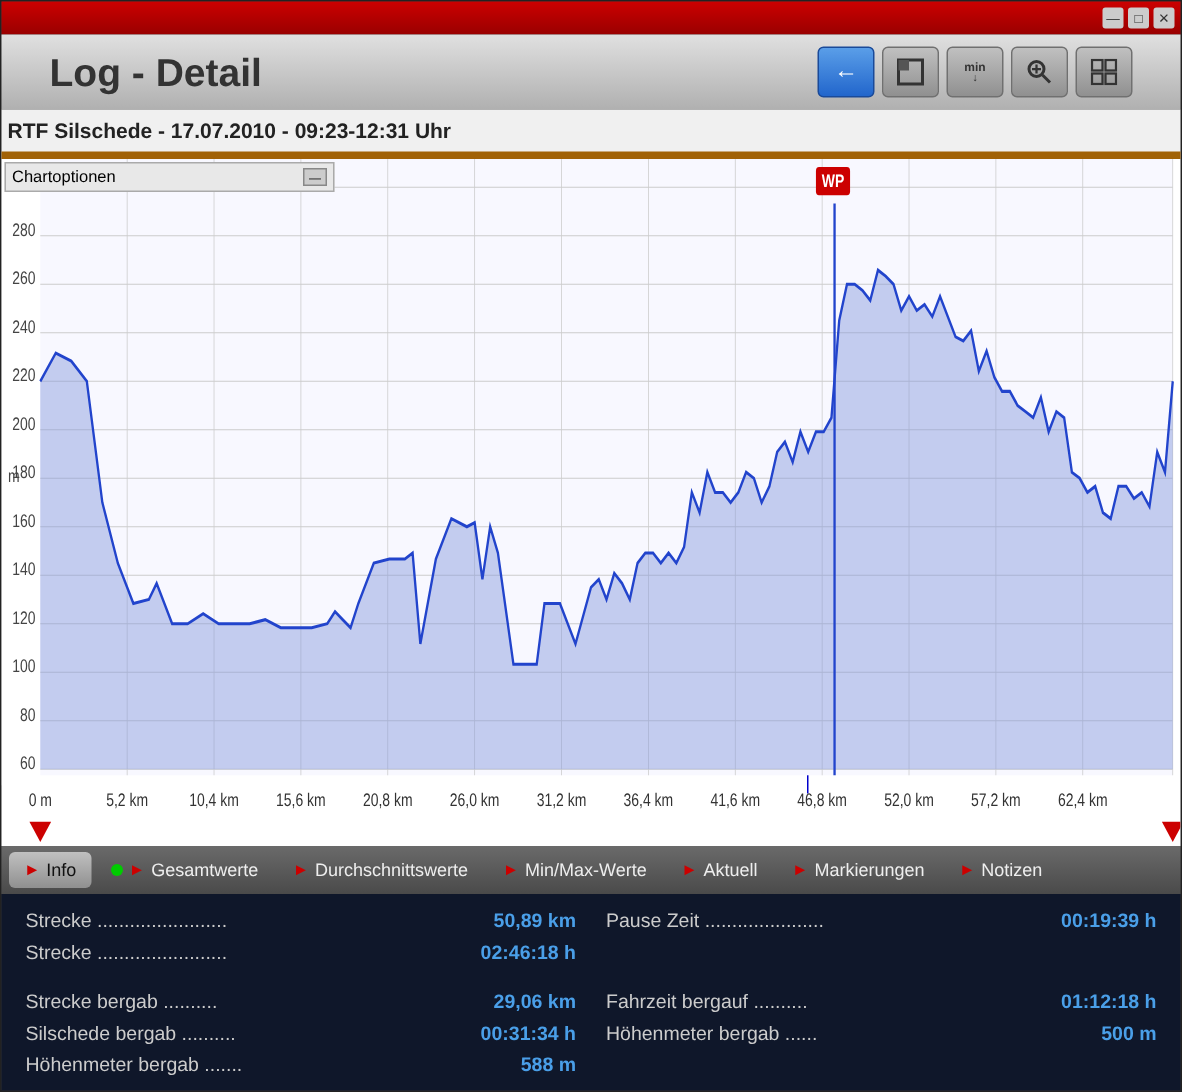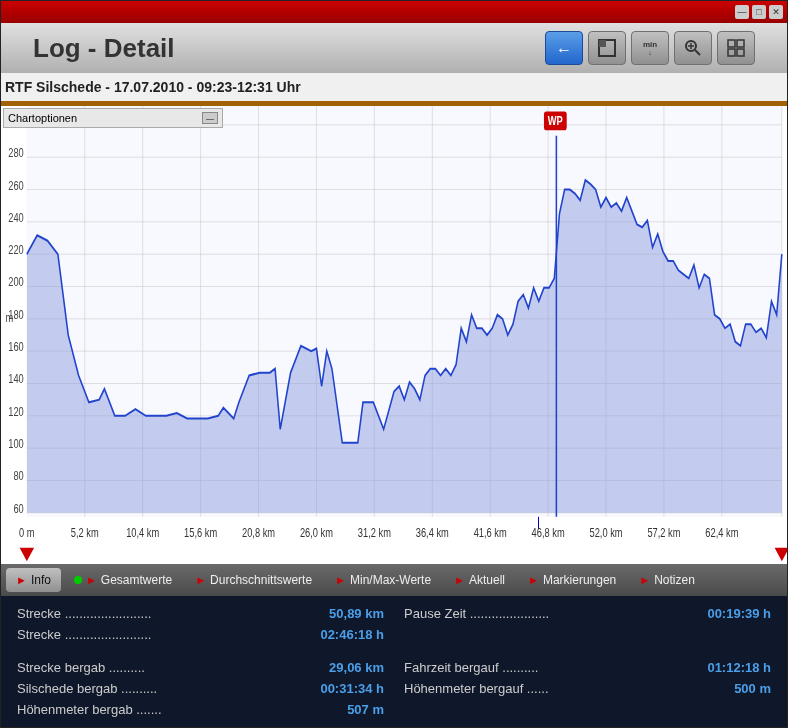--- a/index.html
+++ b/index.html
@@ -634,21 +634,21 @@
     <div class="info-row">
       <span class="info-label">Fahrzeit bergauf ..........</span>
       <span class="info-value">01:12:18 h</span>
     </div>
     <div class="info-row">
       <span class="info-label">Silschede bergab ..........</span>
       <span class="info-value">00:31:34 h</span>
     </div>
 
     <div class="info-row">
-      <span class="info-label">Höhenmeter bergauf ......</span>
+      <span class="info-label">Höhenmeter bergab ......</span>
       <span class="info-value">500 m</span>
     </div>
     <div class="info-row">
       <span class="info-label">Höhenmeter bergab .......</span>
-      <span class="info-value">507 m</span>
+      <span class="info-value">588 m</span>
     </div>
   </div>
 </div>
 
 </body></html>

